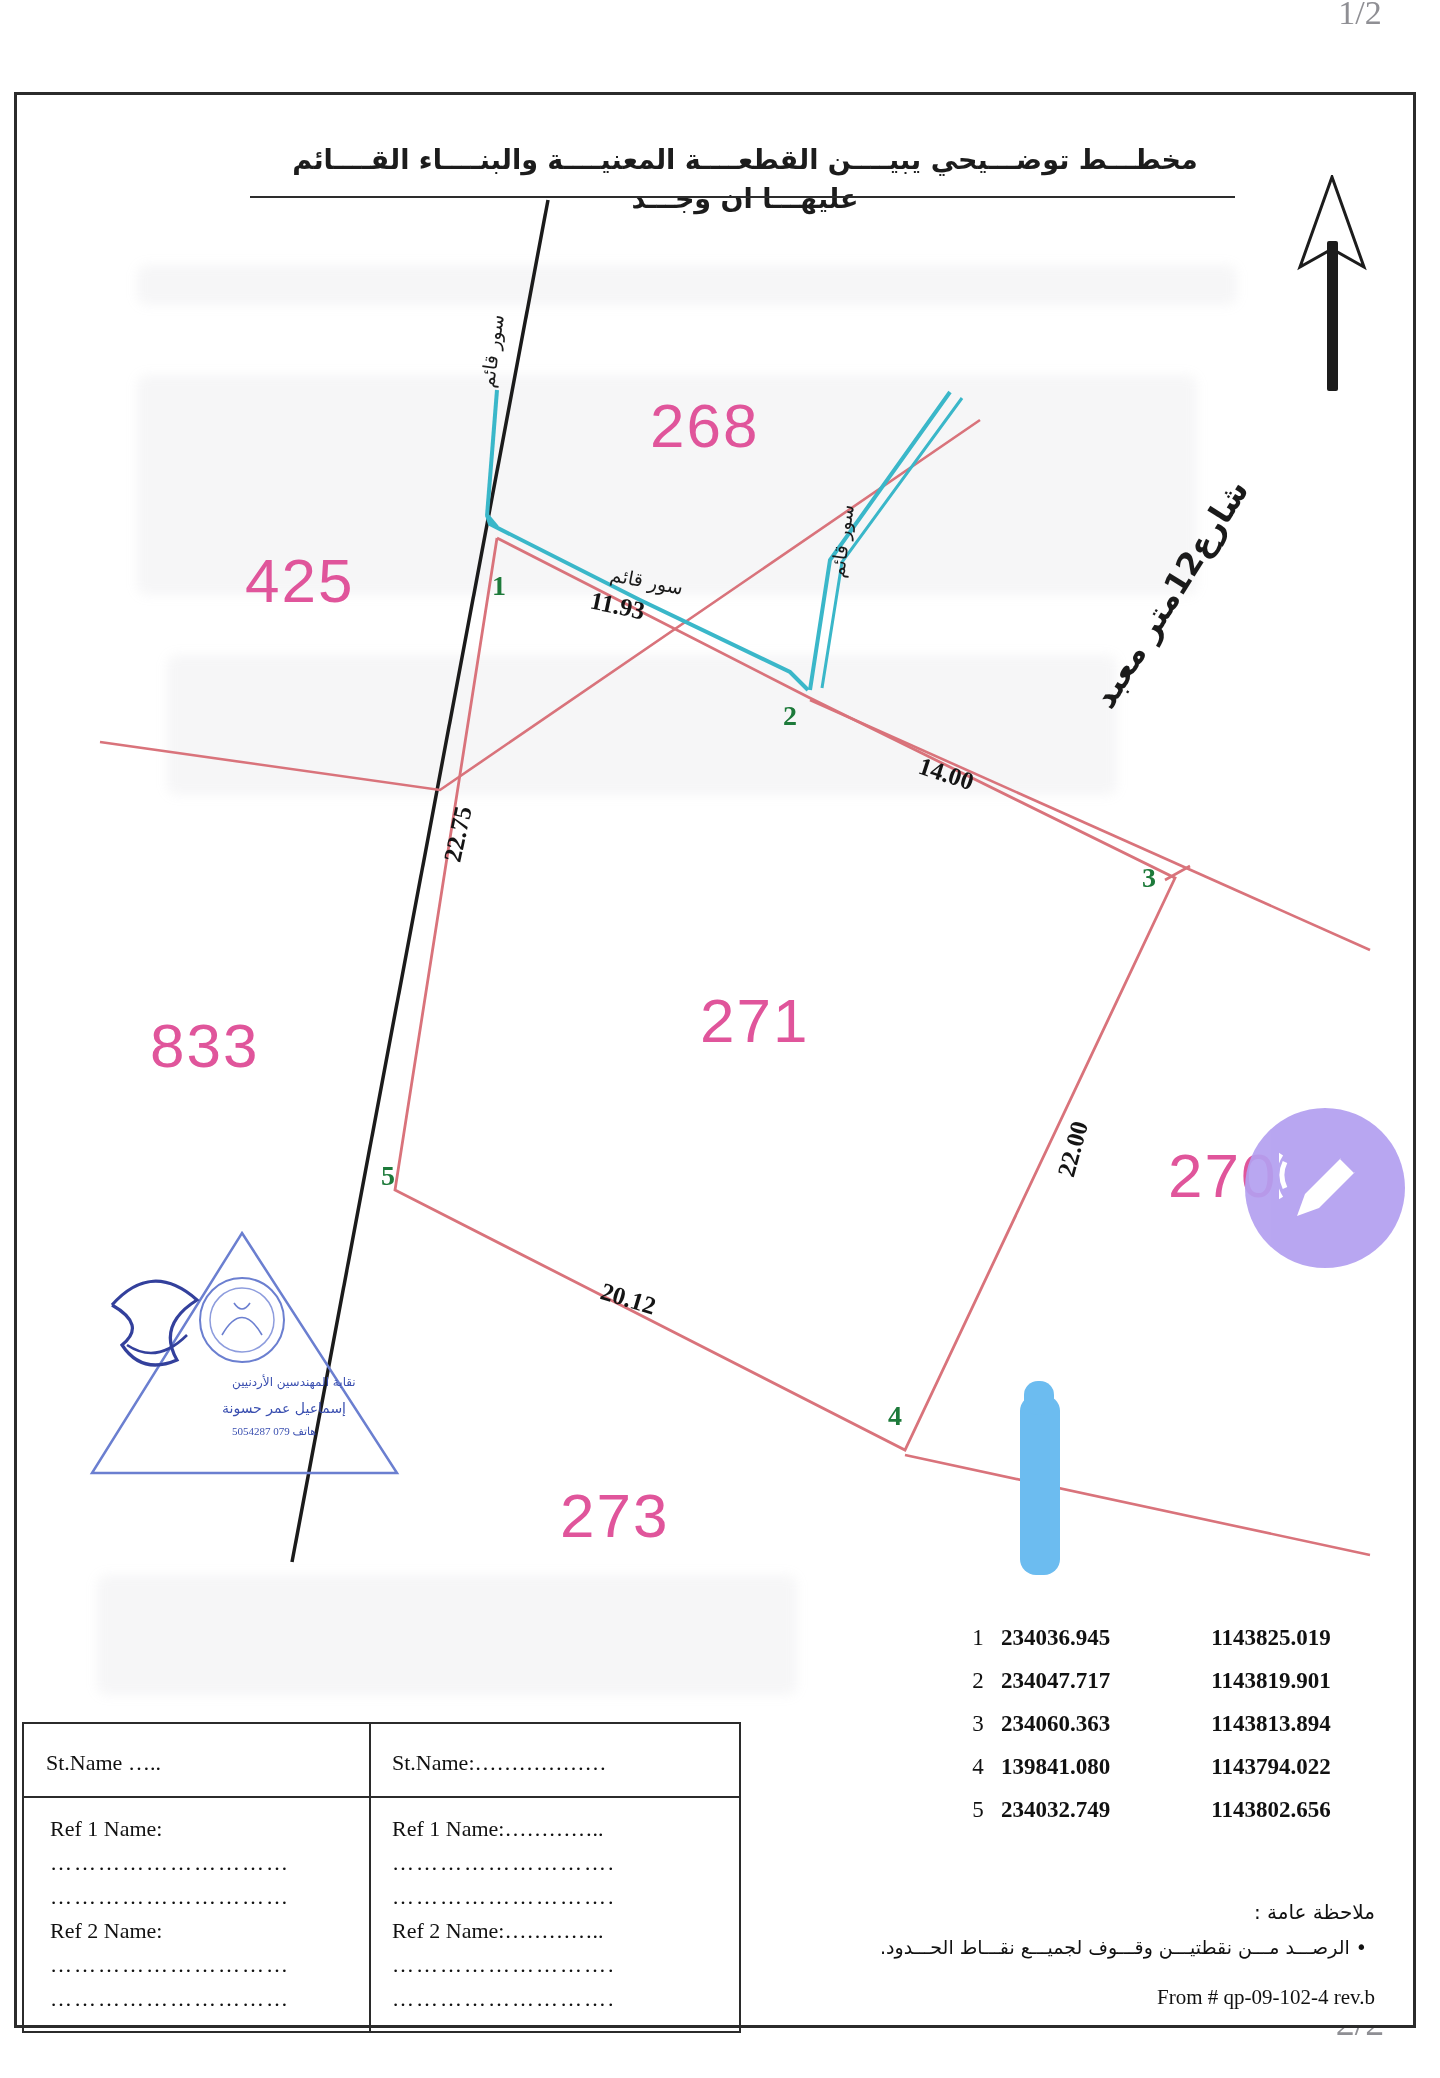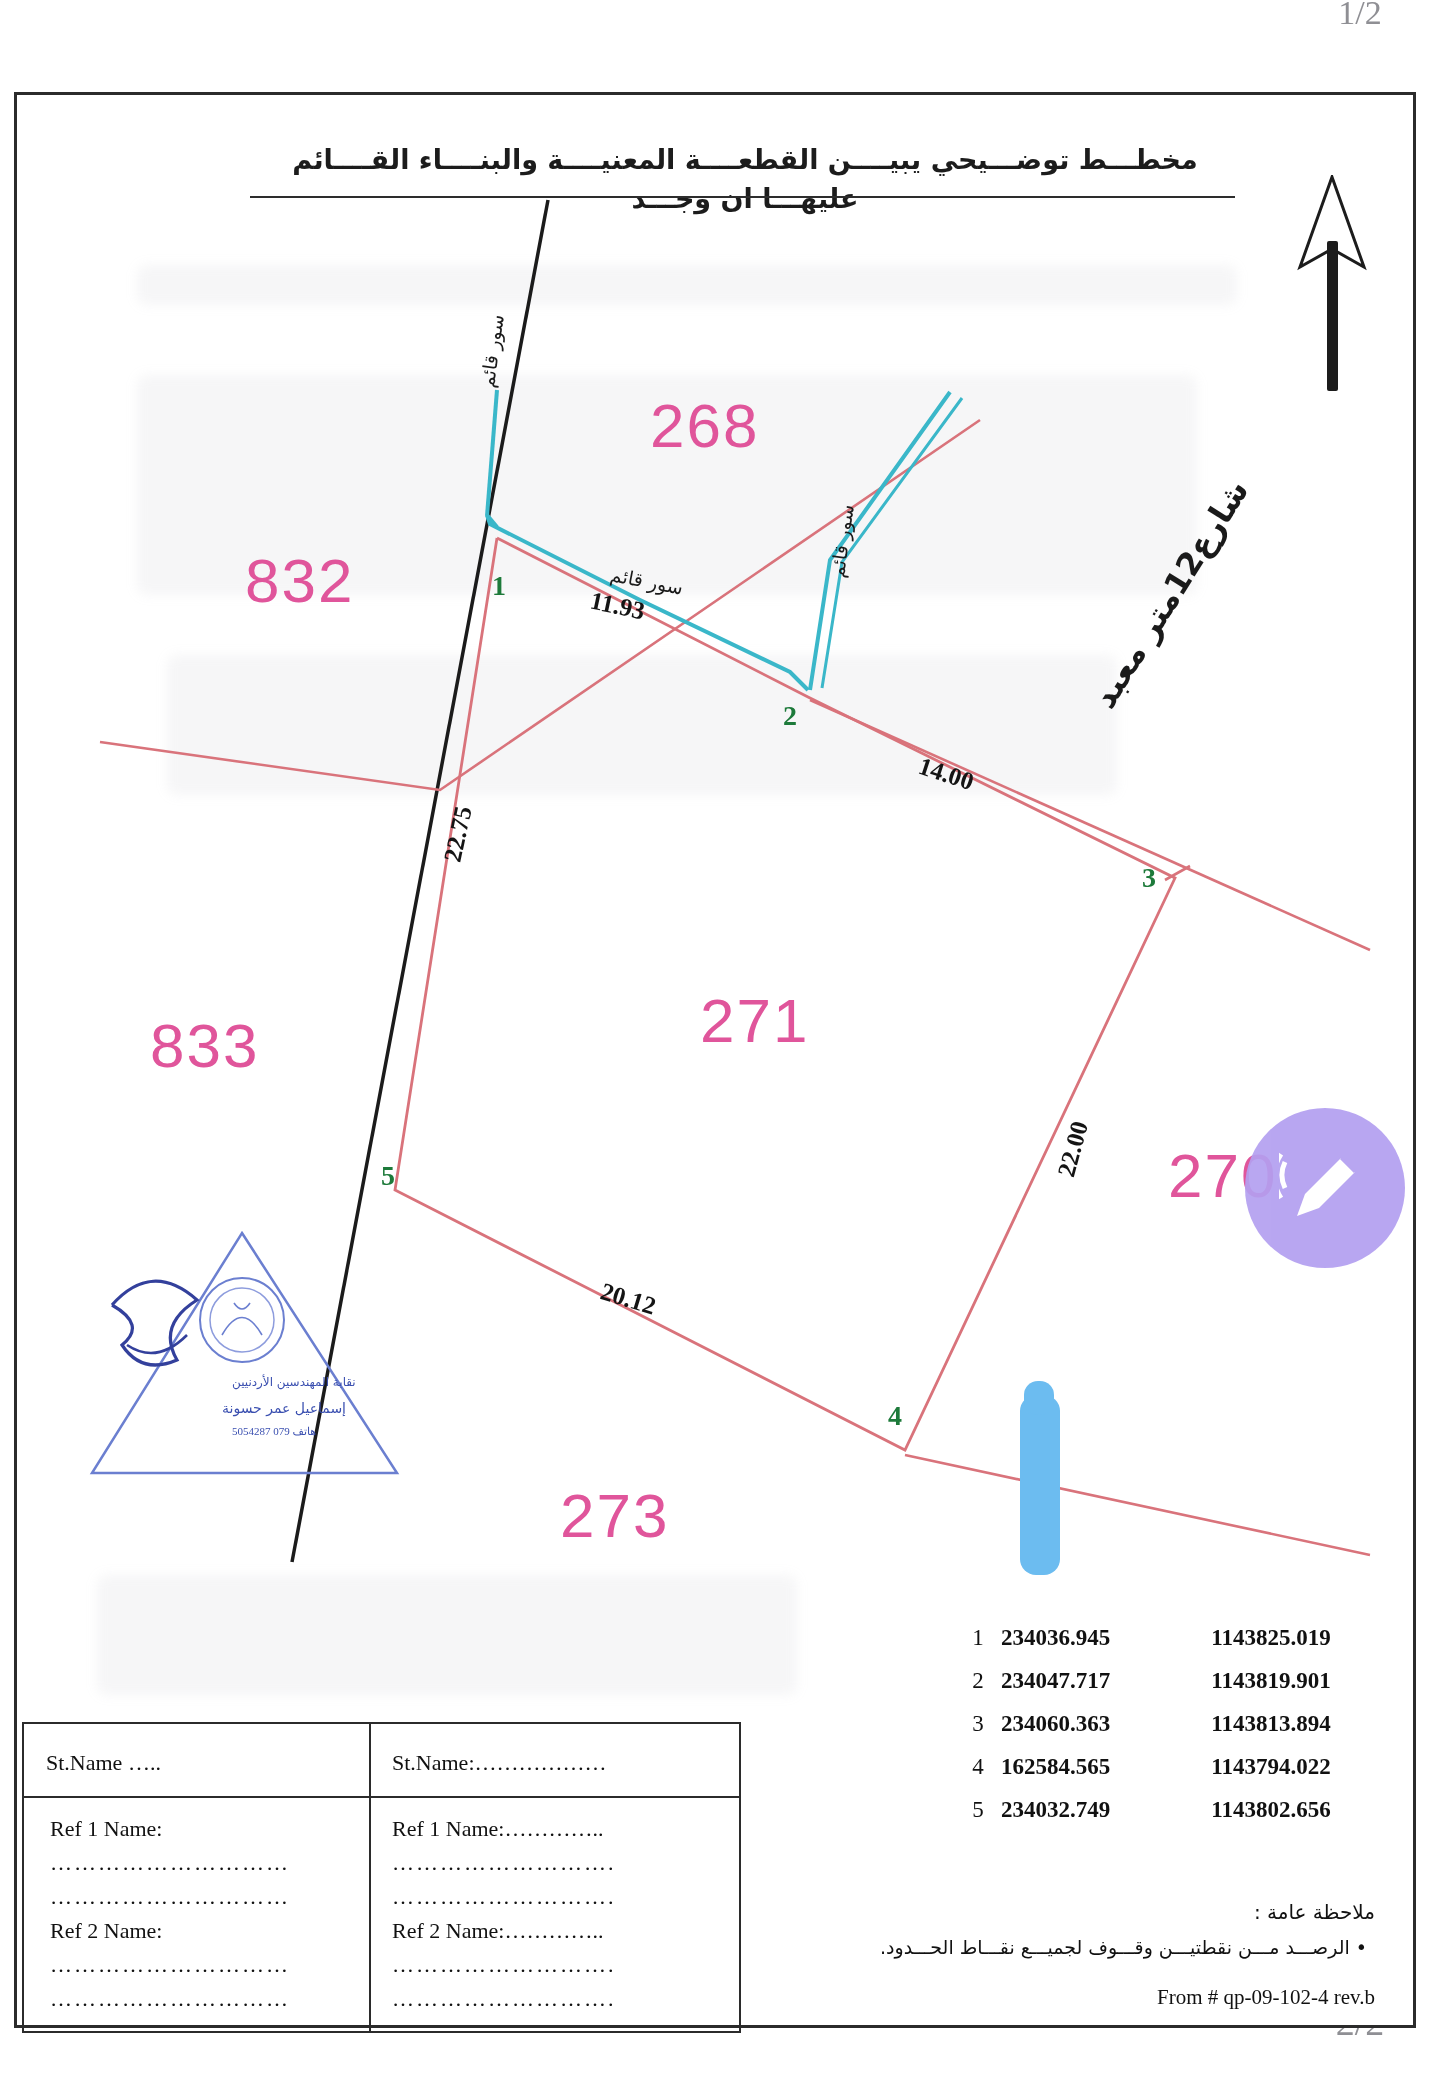--- a/index.html
+++ b/index.html
@@ -129,21 +129,21 @@
   <polyline points="497,538 808,697 1175,878 905,1450 395,1190 497,538" fill="none" stroke="#d9737b" stroke-width="2.8"></polyline>
 
   <polyline points="487,515 490,524 640,600 790,672 808,690" fill="none" stroke="#3ab7c9" stroke-width="4"></polyline>
   <polyline points="487,515 497,527" fill="none" stroke="#3ab7c9" stroke-width="4"></polyline>
   <polyline points="487,516 497,390" fill="none" stroke="#3ab7c9" stroke-width="4"></polyline>
   <polyline points="810,690 830,560 950,392" fill="none" stroke="#3ab7c9" stroke-width="4"></polyline>
   <polyline points="822,688 842,562 962,398" fill="none" stroke="#3ab7c9" stroke-width="3"></polyline>
 </svg>
 
 <div class="plotnum pn268">268</div>
-<div class="plotnum pn832">832</div>
+<div class="plotnum pn832">425</div>
 <div class="plotnum pn833">833</div>
 <div class="plotnum pn271">271</div>
 <div class="plotnum pn270">270</div>
 <div class="plotnum pn273">273</div>
 
 <div class="ptlabel p1">1</div>
 <div class="ptlabel p2">2</div>
 <div class="ptlabel p3">3</div>
 <div class="ptlabel p4">4</div>
 <div class="ptlabel p5">5</div>
@@ -197,21 +197,21 @@
     <div class="e">234047.717</div>
     <div class="n">1143819.901</div>
   </div>
   <div class="row">
     <div class="idx">3</div>
     <div class="e">234060.363</div>
     <div class="n">1143813.894</div>
   </div>
   <div class="row">
     <div class="idx">4</div>
-    <div class="e">162584.565</div>
+    <div class="e">139841.080</div>
     <div class="n">1143794.022</div>
   </div>
   <div class="row">
     <div class="idx">5</div>
     <div class="e">234032.749</div>
     <div class="n">1143802.656</div>
   </div>
 </div>
 
 <div class="note-title">ملاحظة عامة :</div>

